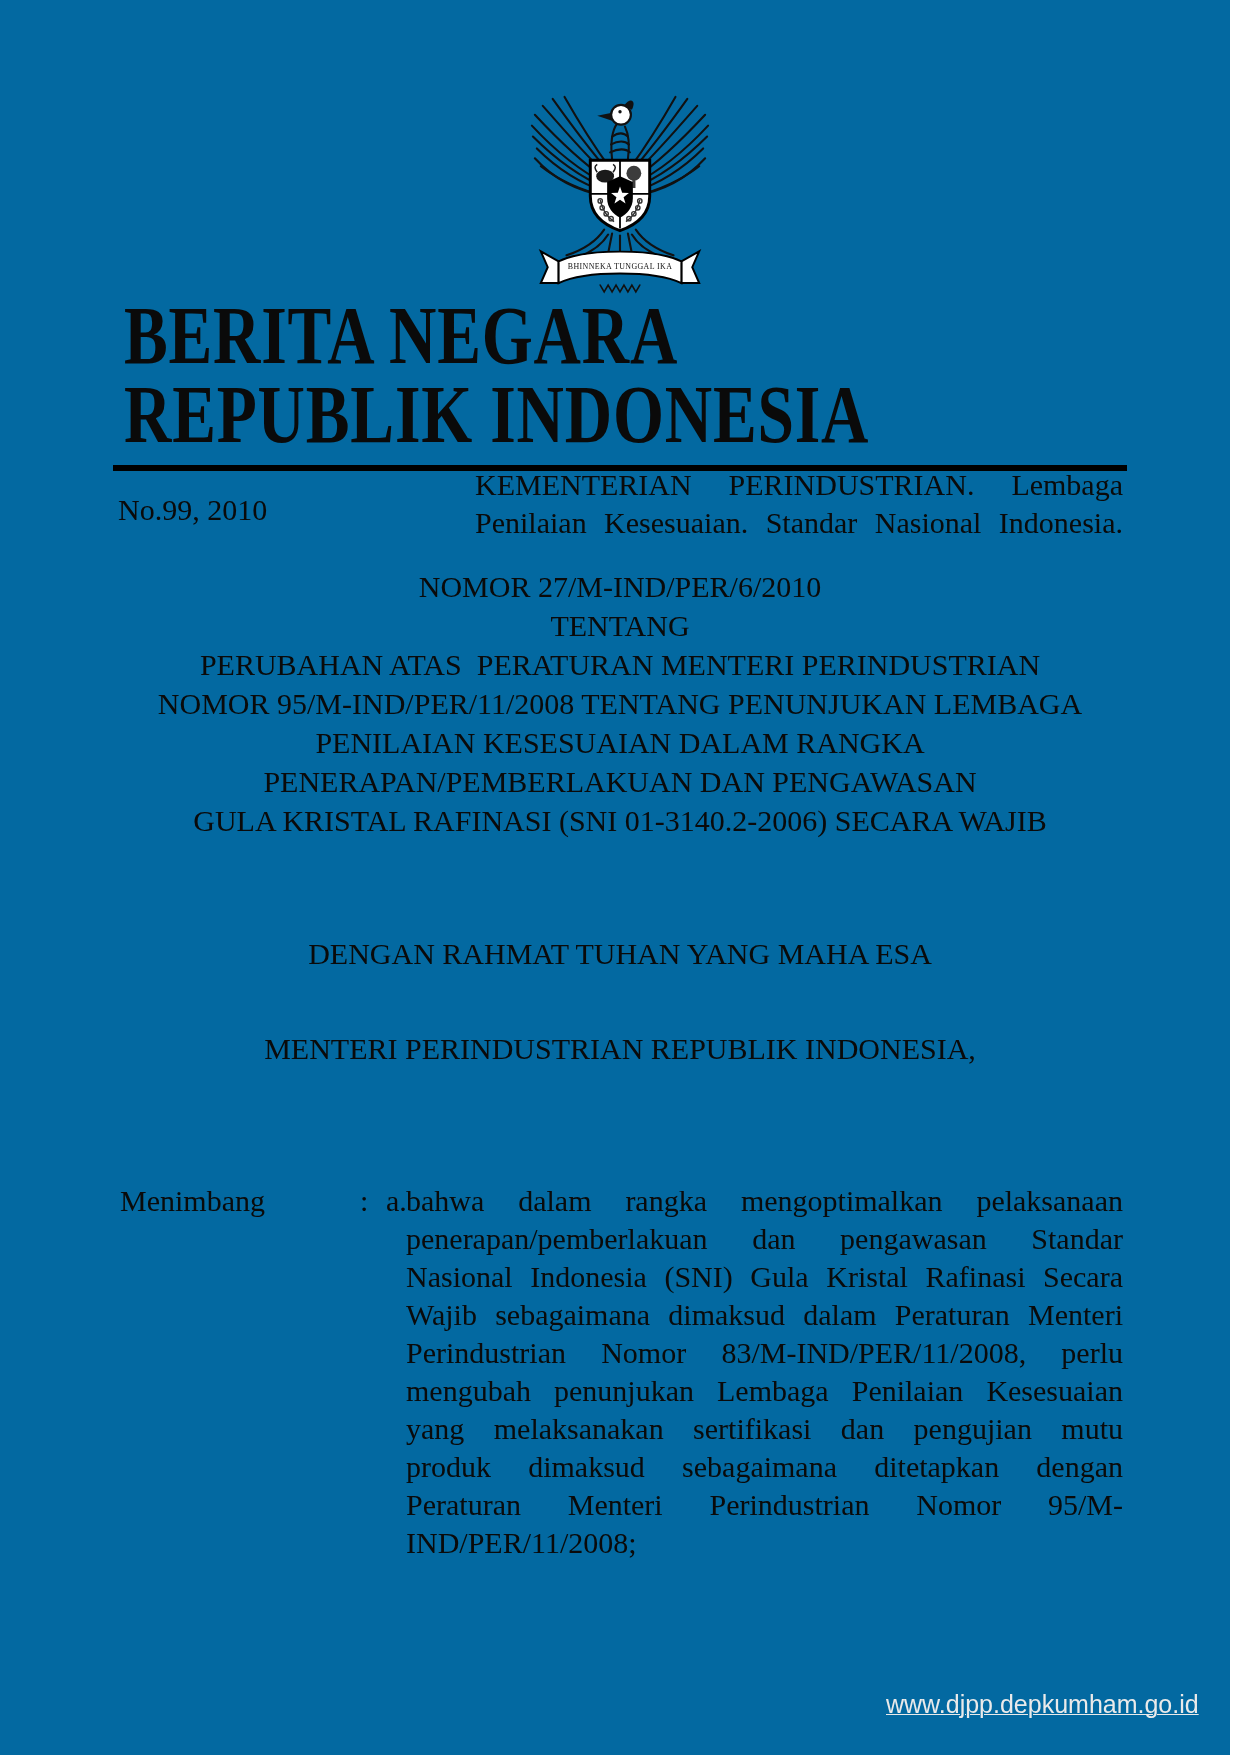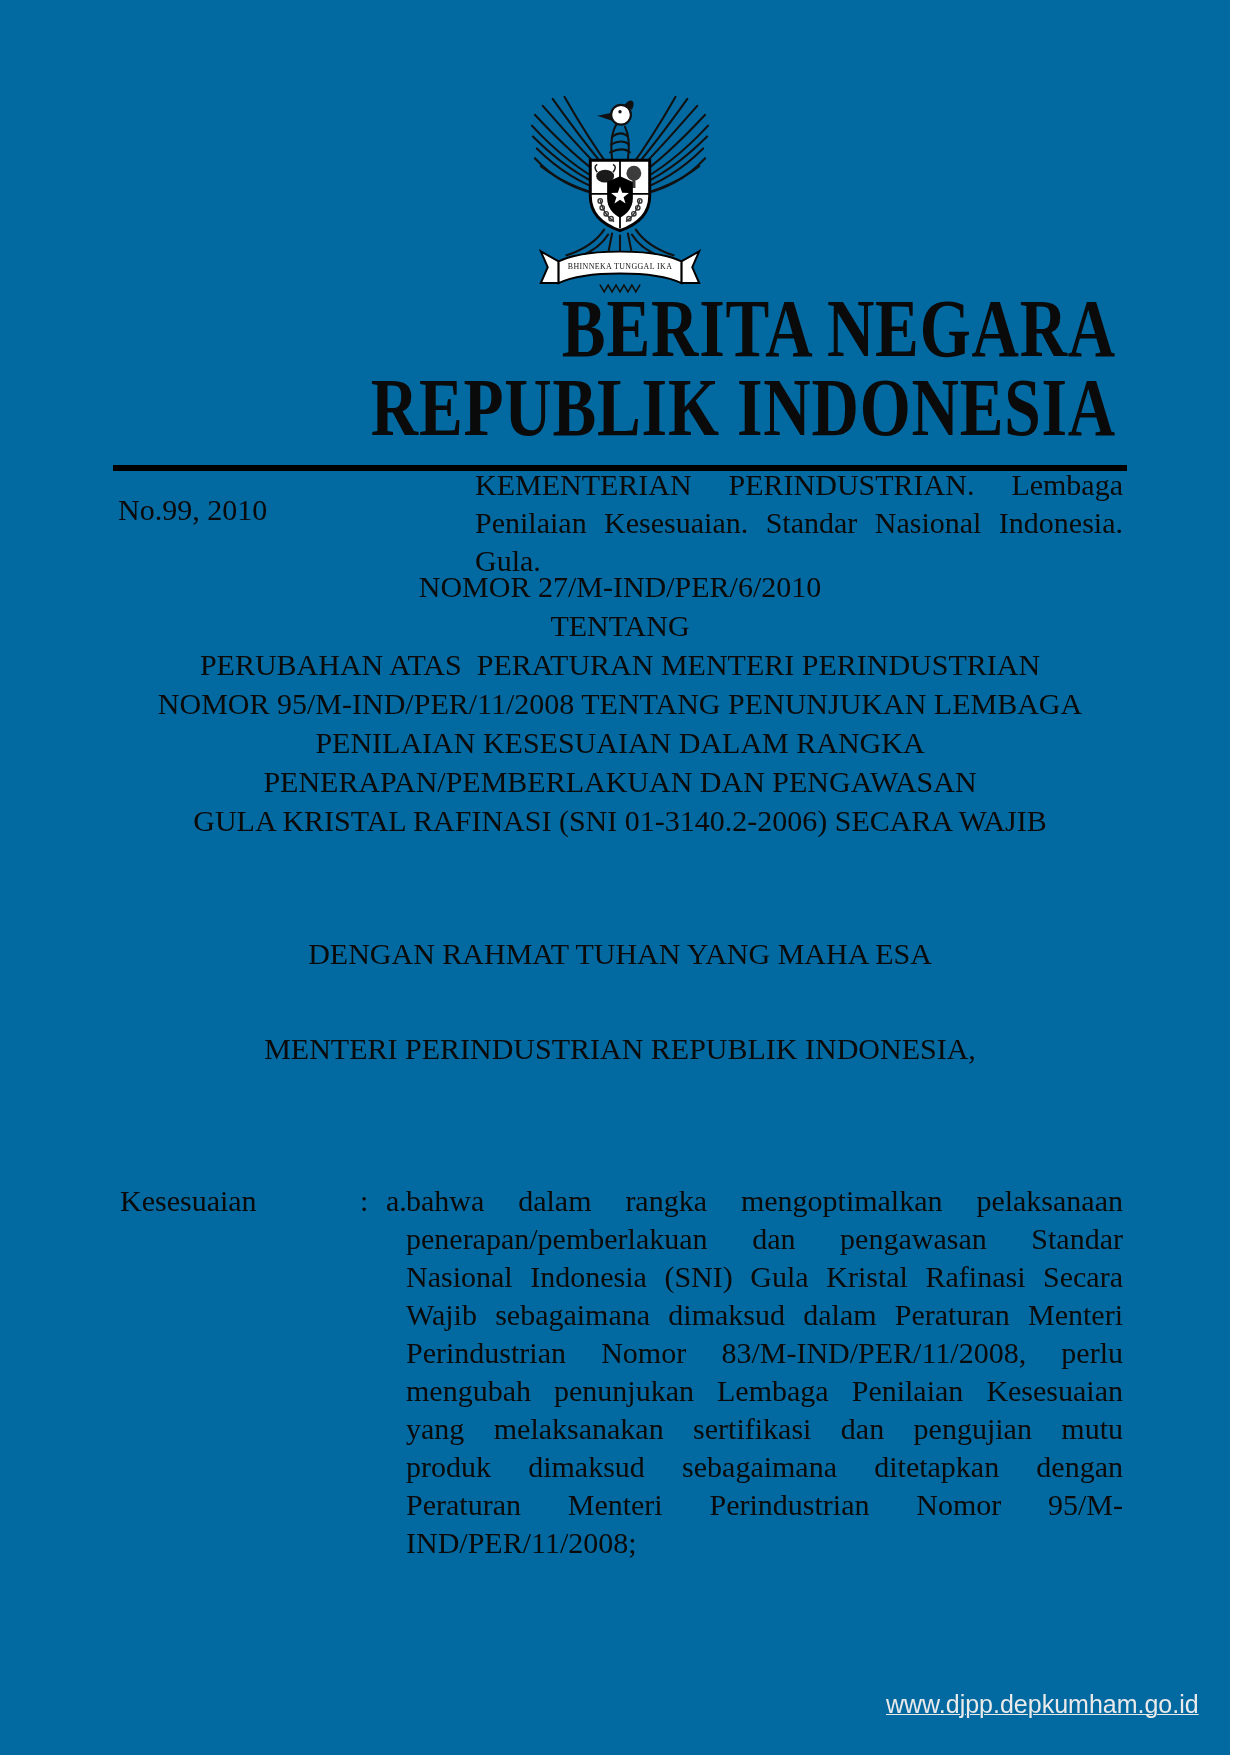--- a/index.html
+++ b/index.html
@@ -4,21 +4,21 @@
 <style>
   html,body { margin:0; padding:0; background:#fff; }
   .page {
     position:relative; width:1230px; height:1755px; background:#0369a1;
     font-family:"Liberation Serif","DejaVu Serif",serif; color:#0a0a0a;
     overflow:hidden;
   }
   
   .emblem { position:absolute; left:521px; top:84px; width:198px; height:212px; }
   
-  .masthead { position:absolute; left:0; top:289px; width:1240px; text-align:right; }
+  .masthead { position:absolute; left:0; top:296px; width:1240px; text-align:left; }
   .masthead .mline {
     font-size:82px; line-height:79px; font-weight:bold;
     transform:scaleX(0.80); transform-origin:50% 50%;
     white-space:nowrap; letter-spacing:1px;
   }
   .rule { position:absolute; left:113px; top:465px; width:1014px; height:6px; background:#000; }
   
   .gz-number { position:absolute; left:118px; top:491px; font-size:30px; line-height:38px; white-space:nowrap; }
   .gz-abstract { position:absolute; left:475px; top:466px; width:648px; font-size:30px; line-height:38px; }
   
@@ -128,37 +128,36 @@
     <div class="mline">BERITA NEGARA</div>
     <div class="mline">REPUBLIK INDONESIA</div>
   </div>
 
   <div class="rule"></div>
 
   <div class="gz-number">No.99, 2010</div>
   <div class="gz-abstract">
       <div class="jline">KEMENTERIAN PERINDUSTRIAN. Lembaga</div>
       <div class="jline">Penilaian Kesesuaian. Standar Nasional Indonesia.</div>
-      <div class="jline jlast">Gula.</div>
     </div>
 
   <div class="title-block">
       <div class="cline">NOMOR 27/M-IND/PER/6/2010</div>
       <div class="cline">TENTANG</div>
       <div class="cline">PERUBAHAN ATAS  PERATURAN MENTERI PERINDUSTRIAN</div>
       <div class="cline">NOMOR 95/M-IND/PER/11/2008 TENTANG PENUNJUKAN LEMBAGA</div>
       <div class="cline">PENILAIAN KESESUAIAN DALAM RANGKA</div>
       <div class="cline">PENERAPAN/PEMBERLAKUAN DAN PENGAWASAN</div>
       <div class="cline jlast">GULA KRISTAL RAFINASI (SNI 01-3140.2-2006) SECARA WAJIB</div>
     </div>
 
   <div class="invocation">DENGAN RAHMAT TUHAN YANG MAHA ESA</div>
   <div class="authority">MENTERI PERINDUSTRIAN REPUBLIK INDONESIA,</div>
 
-  <div class="consider-label">Kesesuaian</div>
+  <div class="consider-label">Menimbang</div>
   <div class="consider-colon">:</div>
   <div class="consider-marker">a.</div>
   <div class="consider-text">
       <div class="jline">bahwa dalam rangka mengoptimalkan pelaksanaan</div>
       <div class="jline">penerapan/pemberlakuan dan pengawasan Standar</div>
       <div class="jline">Nasional Indonesia (SNI) Gula Kristal Rafinasi Secara</div>
       <div class="jline">Wajib sebagaimana dimaksud dalam Peraturan Menteri</div>
       <div class="jline">Perindustrian Nomor 83/M-IND/PER/11/2008, perlu</div>
       <div class="jline">mengubah penunjukan Lembaga Penilaian Kesesuaian</div>
       <div class="jline">yang melaksanakan sertifikasi dan pengujian mutu</div>

